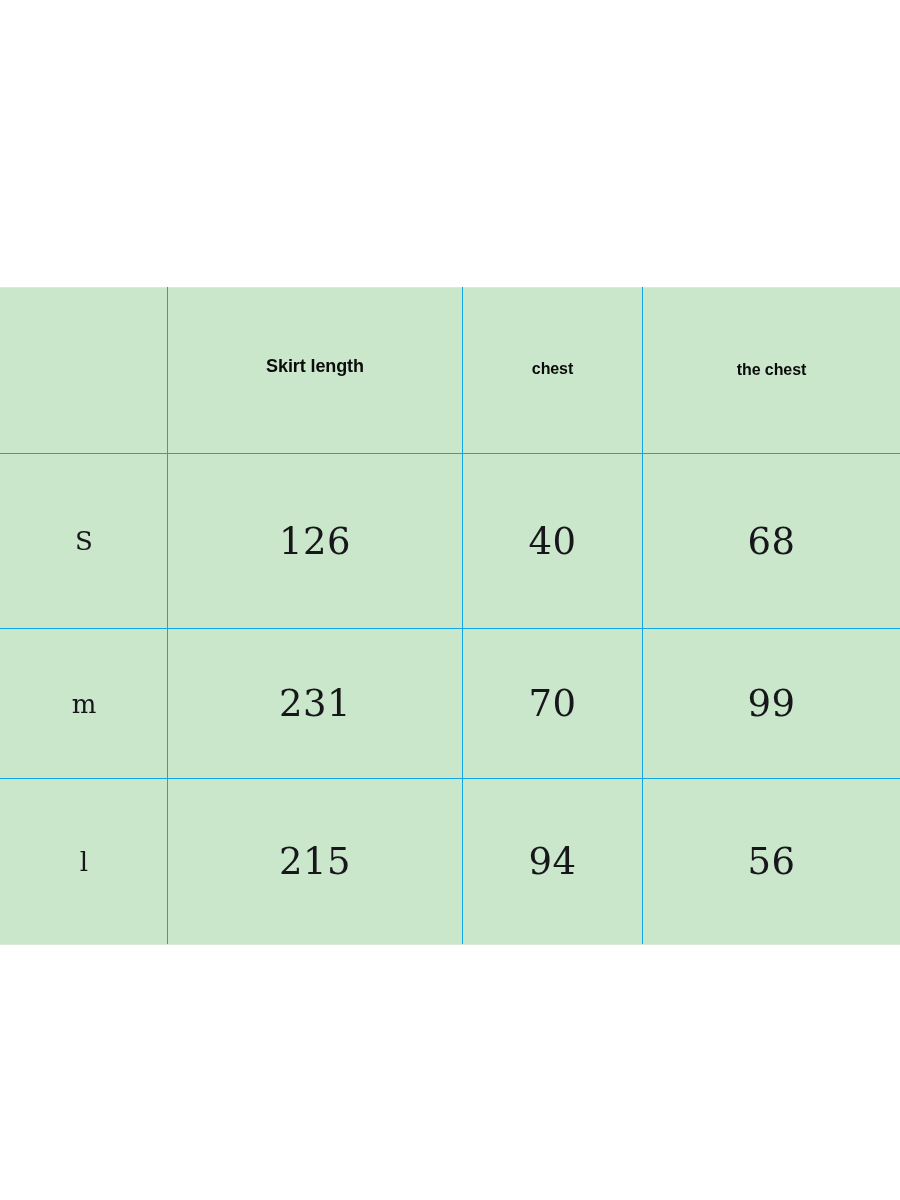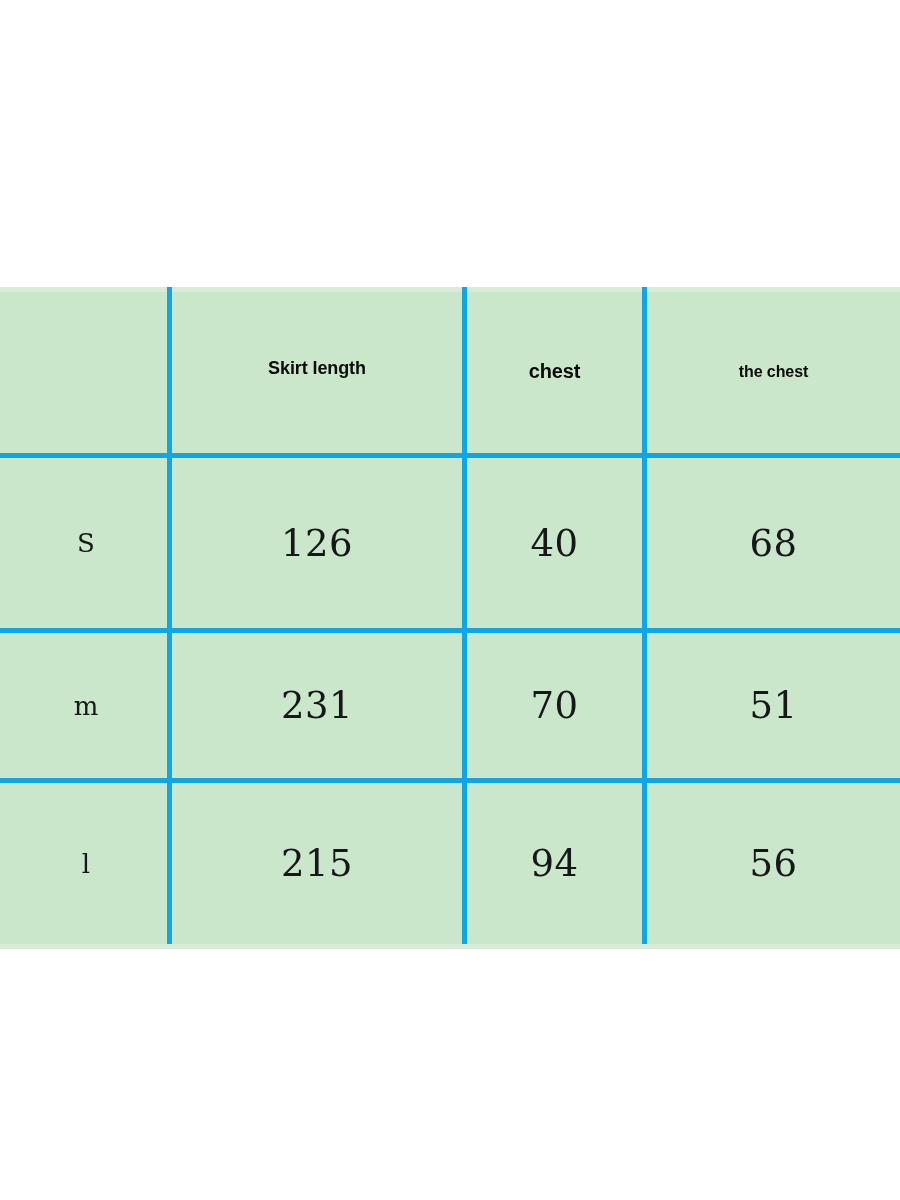--- a/index.html
+++ b/index.html
@@ -34,21 +34,21 @@
   }
 
   .size-chart col.c-size   { width: 167px; }
   .size-chart col.c-skirt  { width: 295px; }
   .size-chart col.c-chest  { width: 180px; }
   .size-chart col.c-waist  { width: 258px; }
 
   .size-chart td,
   .size-chart th {
     background: #cbe7cb;
-    border: 5px solid #0ea5e9;
+    border: 1px solid #0ea5e9;
     padding: 0;
     margin: 0;
     text-align: center;
     vertical-align: middle;
   }
 
   
   .size-chart tr:first-child th { border-top-color: #d9ead6; }
   .size-chart tr:last-child  td { border-bottom-color: #d9ead6; }
   .size-chart th:first-child,
@@ -60,21 +60,21 @@
   .size-chart thead tr { height: 166px; }
   .size-chart th {
     font-family: "Liberation Sans", sans-serif;
     font-weight: bold;
     font-size: 17px;
     letter-spacing: -0.1px;
     color: #0b0b0b;
     padding-bottom: 4px;
   }
   .size-chart th.h-skirt { font-size: 18px; padding-bottom: 8px; }
-  .size-chart th.h-chest { font-size: 20px; padding-bottom: 3px; }
+  .size-chart th.h-chest { font-size: 16px; padding-bottom: 3px; }
   .size-chart th.h-waist { font-size: 16px; padding-bottom: 1px; }
   .size-chart th.h-blank { font-size: 0; }
 
   
   .size-chart tbody tr { height: 150px; }
   .size-chart tbody tr.r-first { height: 175px; }
   .size-chart tbody tr.r-last  { height: 166px; }
 
   .size-chart td {
     font-family: "DejaVu Serif", "Liberation Serif", serif;
@@ -115,21 +115,21 @@
         <td class="cell-size">S</td>
         <td>126</td>
         <td>40</td>
         <td>68</td>
       </tr>
 
       <tr>
         <td class="cell-size">m</td>
         <td>231</td>
         <td>70</td>
-        <td>51</td>
+        <td>99</td>
       </tr>
 
       <tr class="r-last">
         <td class="cell-size">l</td>
         <td>215</td>
         <td>94</td>
         <td>56</td>
       </tr>
     </tbody>
   </table>

